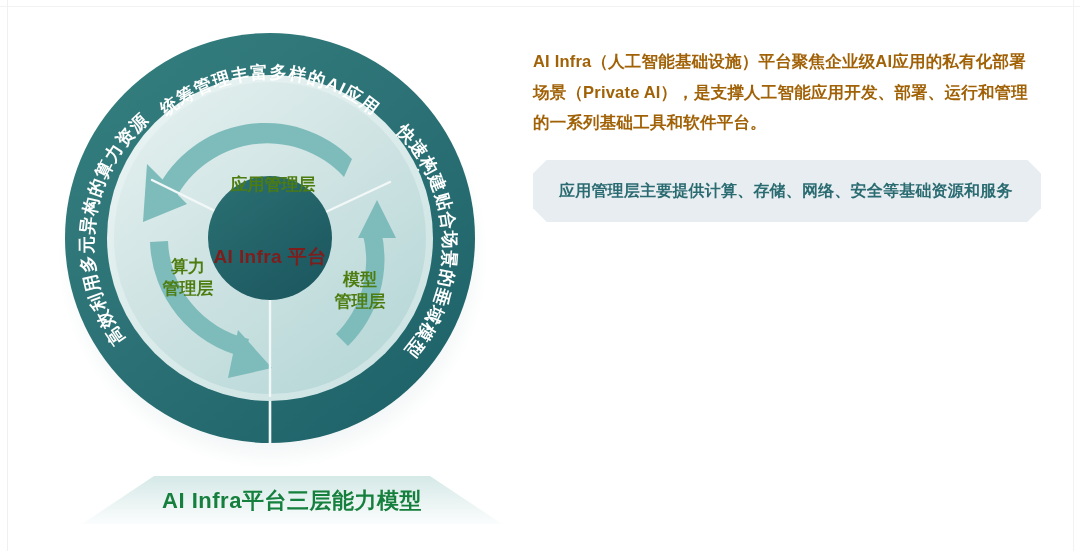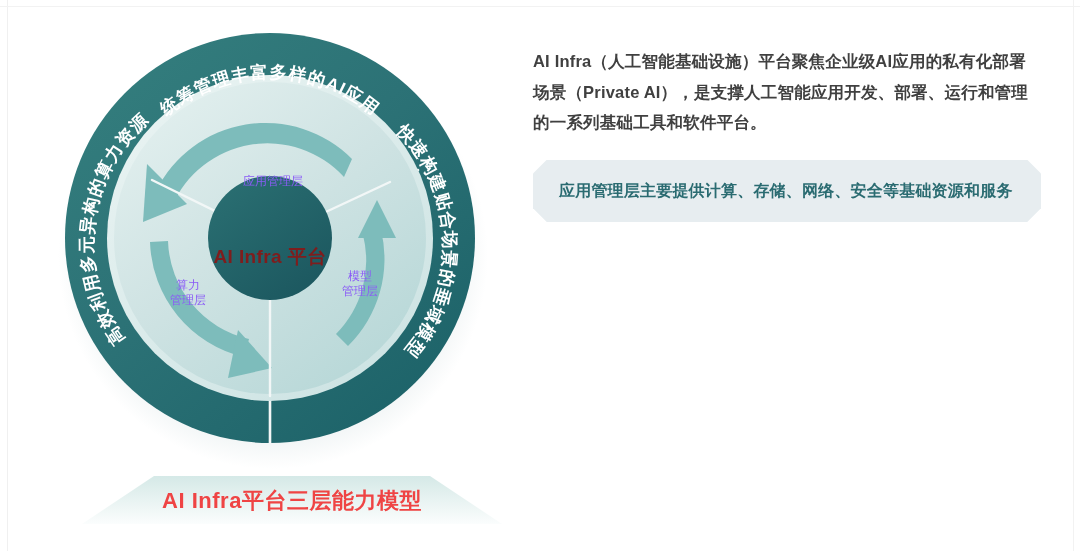--- a/index.html
+++ b/index.html
@@ -57,63 +57,63 @@
     width: 444px;
     text-align: center;
     color: #7f1d1d;
     font-size: 19px;
     font-weight: bold;
     letter-spacing: 0.4px;
     pointer-events: none;
   }
   .layer-label {
     position: absolute;
-    color: #8b5cf6;
-    font-size: 12px;
-    font-weight: normal;
+    color: #4d7c0f;
+    font-size: 17px;
+    font-weight: bold;
     line-height: 1.28;
     text-align: center;
     pointer-events: none;
   }
   #label-app   { left: 160px; top: 158px; width: 130px; }
-  #label-comp  { left:  96px; top: 262px; width:  88px; }
+  #label-comp  { left:  96px; top: 240px; width:  88px; }
   #label-model { left: 268px; top: 253px; width:  88px; }
 
   
   #platform-banner {
     position: absolute;
     left: 34px;
     top: 458px;
     width: 420px;
     height: 54px;
   }
   #platform-banner svg { display:block; }
   #platform-title {
     position: absolute;
     left: 0; top: 12px;
     width: 420px;
     text-align: center;
     font-size: 22px;
     font-weight: bold;
-    color: #ef4444;
+    color: #15803d;
     letter-spacing: 0.5px;
     pointer-events: none;
   }
 
   
   #text-panel {
     position: absolute;
     left: 533px;
     top: 46px;
     width: 508px;
   }
   #intro-paragraph {
     font-size: 16.5px;
     line-height: 1.85;
-    color: #404040;
+    color: #a16207;
     font-weight: bold;
     letter-spacing: 0.2px;
     margin: 0 0 22px 0;
   }
   .info-card {
     position: relative;
     background: #e7edf0;
     color: #2a6b71;
     font-size: 16px;
     font-weight: bold;

